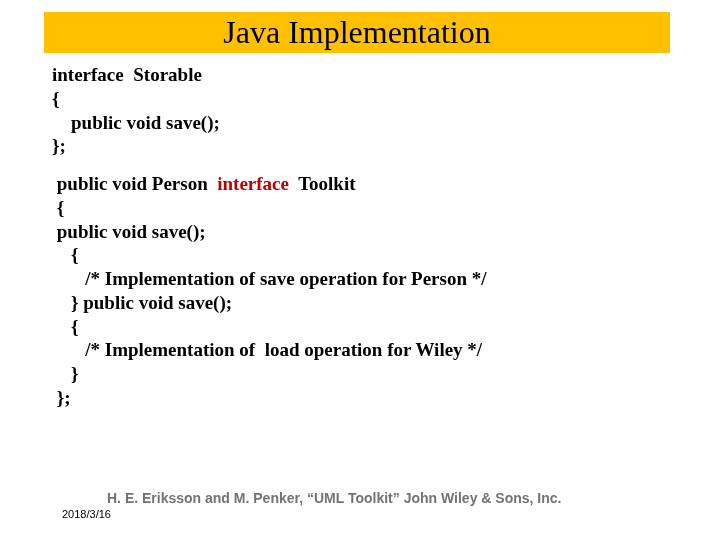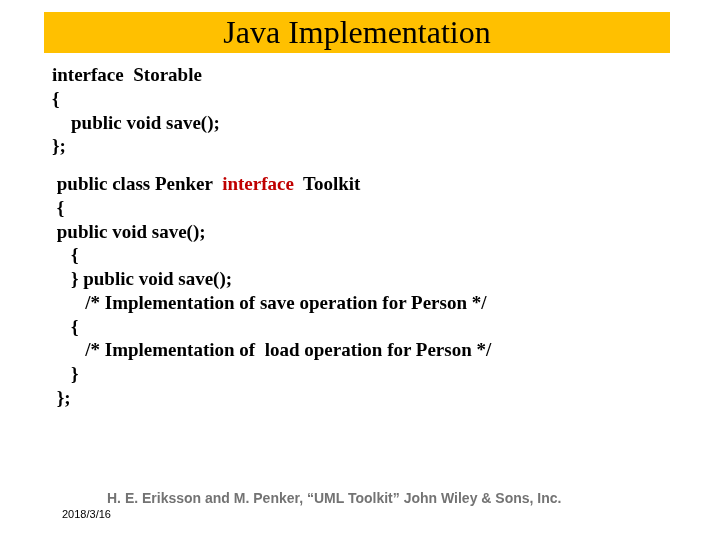--- a/index.html
+++ b/index.html
@@ -57,26 +57,26 @@
 <body>
 
 <div class="title-bar">Java Implementation</div>
 
 <div class="content">
 <div class="code-block b">interface  Storable</div>
 <div class="code-block b">{</div>
 <div class="code-block b">    public void save();</div>
 <div class="code-block b">};</div>
 <div style="height:14px"></div>
-<div class="code-block b"><span> public class Penker  </span><span class="kw-red">interface</span><span>  Toolkit</span></div>
+<div class="code-block b"><span> public void Person  </span><span class="kw-red">interface</span><span>  Toolkit</span></div>
 <div class="code-block b"> {</div>
 <div class="code-block b"> public void save();</div>
 <div class="code-block b">    {</div>
+<div class="code-block b">       /* Implementation of save operation for Person */</div>
 <div class="code-block b">    } public void save();</div>
-<div class="code-block b">       /* Implementation of save operation for Person */</div>
 <div class="code-block b">    {</div>
-<div class="code-block b">       /* Implementation of  load operation for Person */</div>
+<div class="code-block b">       /* Implementation of  load operation for Wiley */</div>
 <div class="code-block b">    }</div>
 <div class="code-block b"> };</div>
 </div>
 
 <div class="footer-cite">H. E. Eriksson and M. Penker, “UML Toolkit” John Wiley &amp; Sons, Inc.</div>
 <div class="footer-date">2018/3/16</div>
 
 </body></html>

